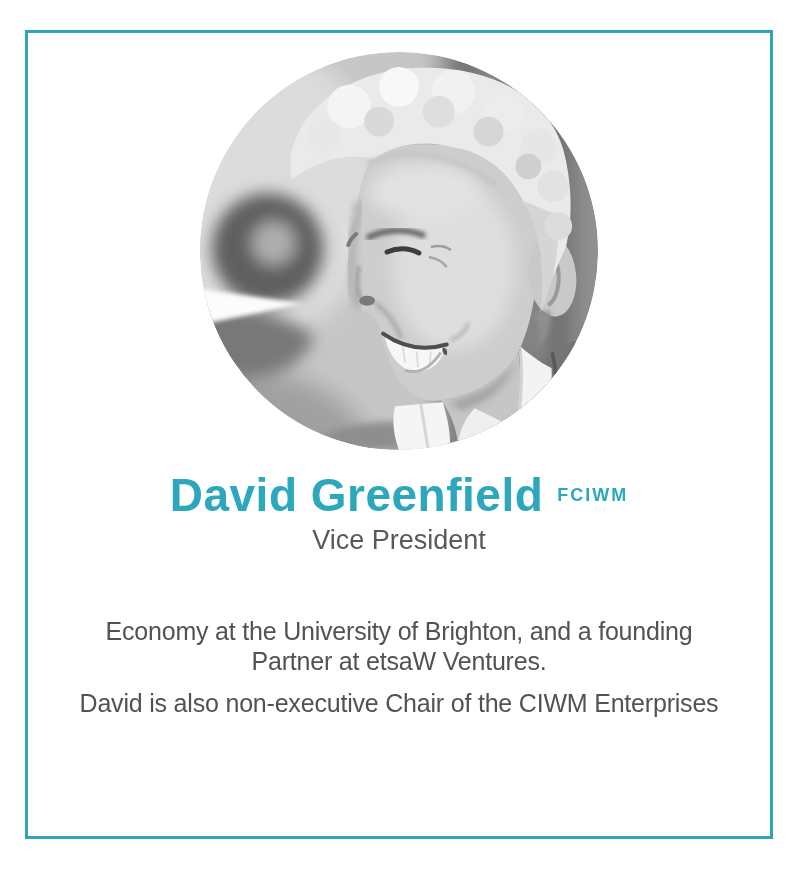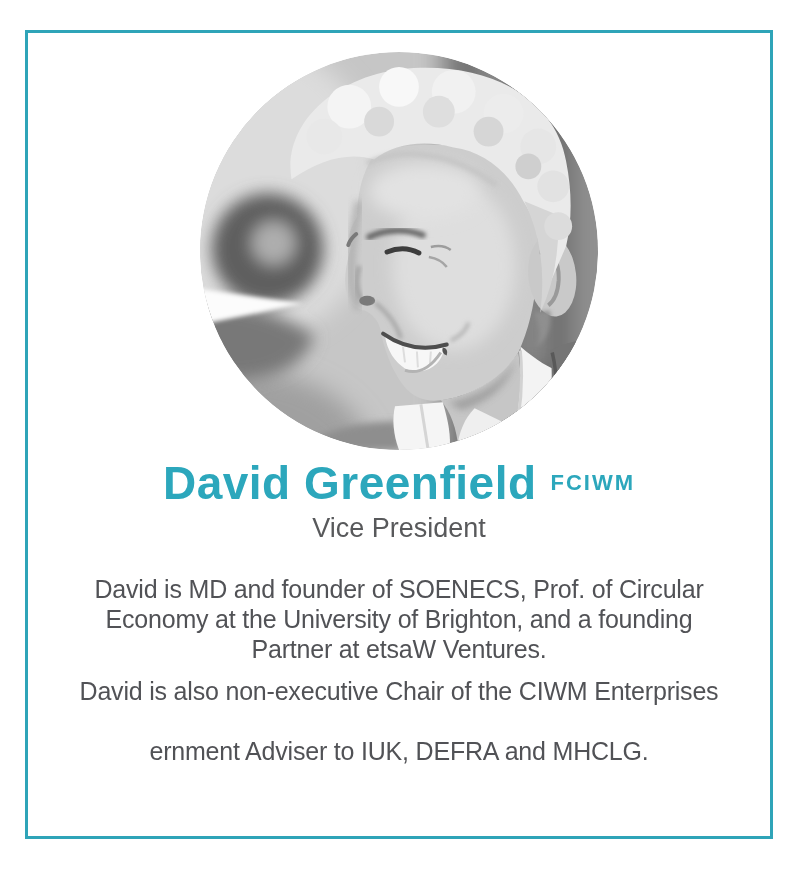--- a/index.html
+++ b/index.html
@@ -28,34 +28,34 @@
   }
   .photo-wrap {
     margin-top: 19px;
     width: 398px; height: 398px;
     border-radius: 50%;
     overflow: hidden;
     flex: 0 0 auto;
   }
   .photo-wrap svg { display: block; width: 100%; height: 100%; }
   .name-row {
-    margin-top: 6px;
+    margin-top: 18px;
     display: inline-flex;
     align-items: flex-start;
     line-height: 54px;
     white-space: nowrap;
   }
   .name {
     font-size: 46px;
     font-weight: bold;
     color: var(--accent);
     letter-spacing: 0.5px;
   }
   .creds {
-    font-size: 22px;
+    font-size: 18px;
     font-weight: bold;
     color: var(--accent);
     letter-spacing: 2px;
     margin-left: 14px;
   }
   .role {
     margin-top: -2px;
     font-size: 27px;
     line-height: 40px;
     color: var(--heading-gray);
@@ -196,24 +196,23 @@
 
   <div class="name-row">
     <span class="name">David Greenfield</span>
     <span class="creds">FCIWM</span>
   </div>
 
   <div class="role">Vice President</div>
 
 
   <p class="bio first">
-    <span class="bio-line">David is MD and founder of SOENECS, Prof. of Circular</span><br>
+    <br>
     <span class="bio-line">Economy at the University of Brighton, and a founding</span><br>
     <span class="bio-line">Partner at etsaW Ventures.</span>
   </p>
 
   <p class="bio second">
     <span class="bio-line">David is also non-executive Chair of the CIWM Enterprises</span><br>
     <br>
-    <span class="bio-line">ernment Adviser to IUK, DEFRA and MHCLG.</span>
   </p>
 
 </div>
 
 </body></html>

